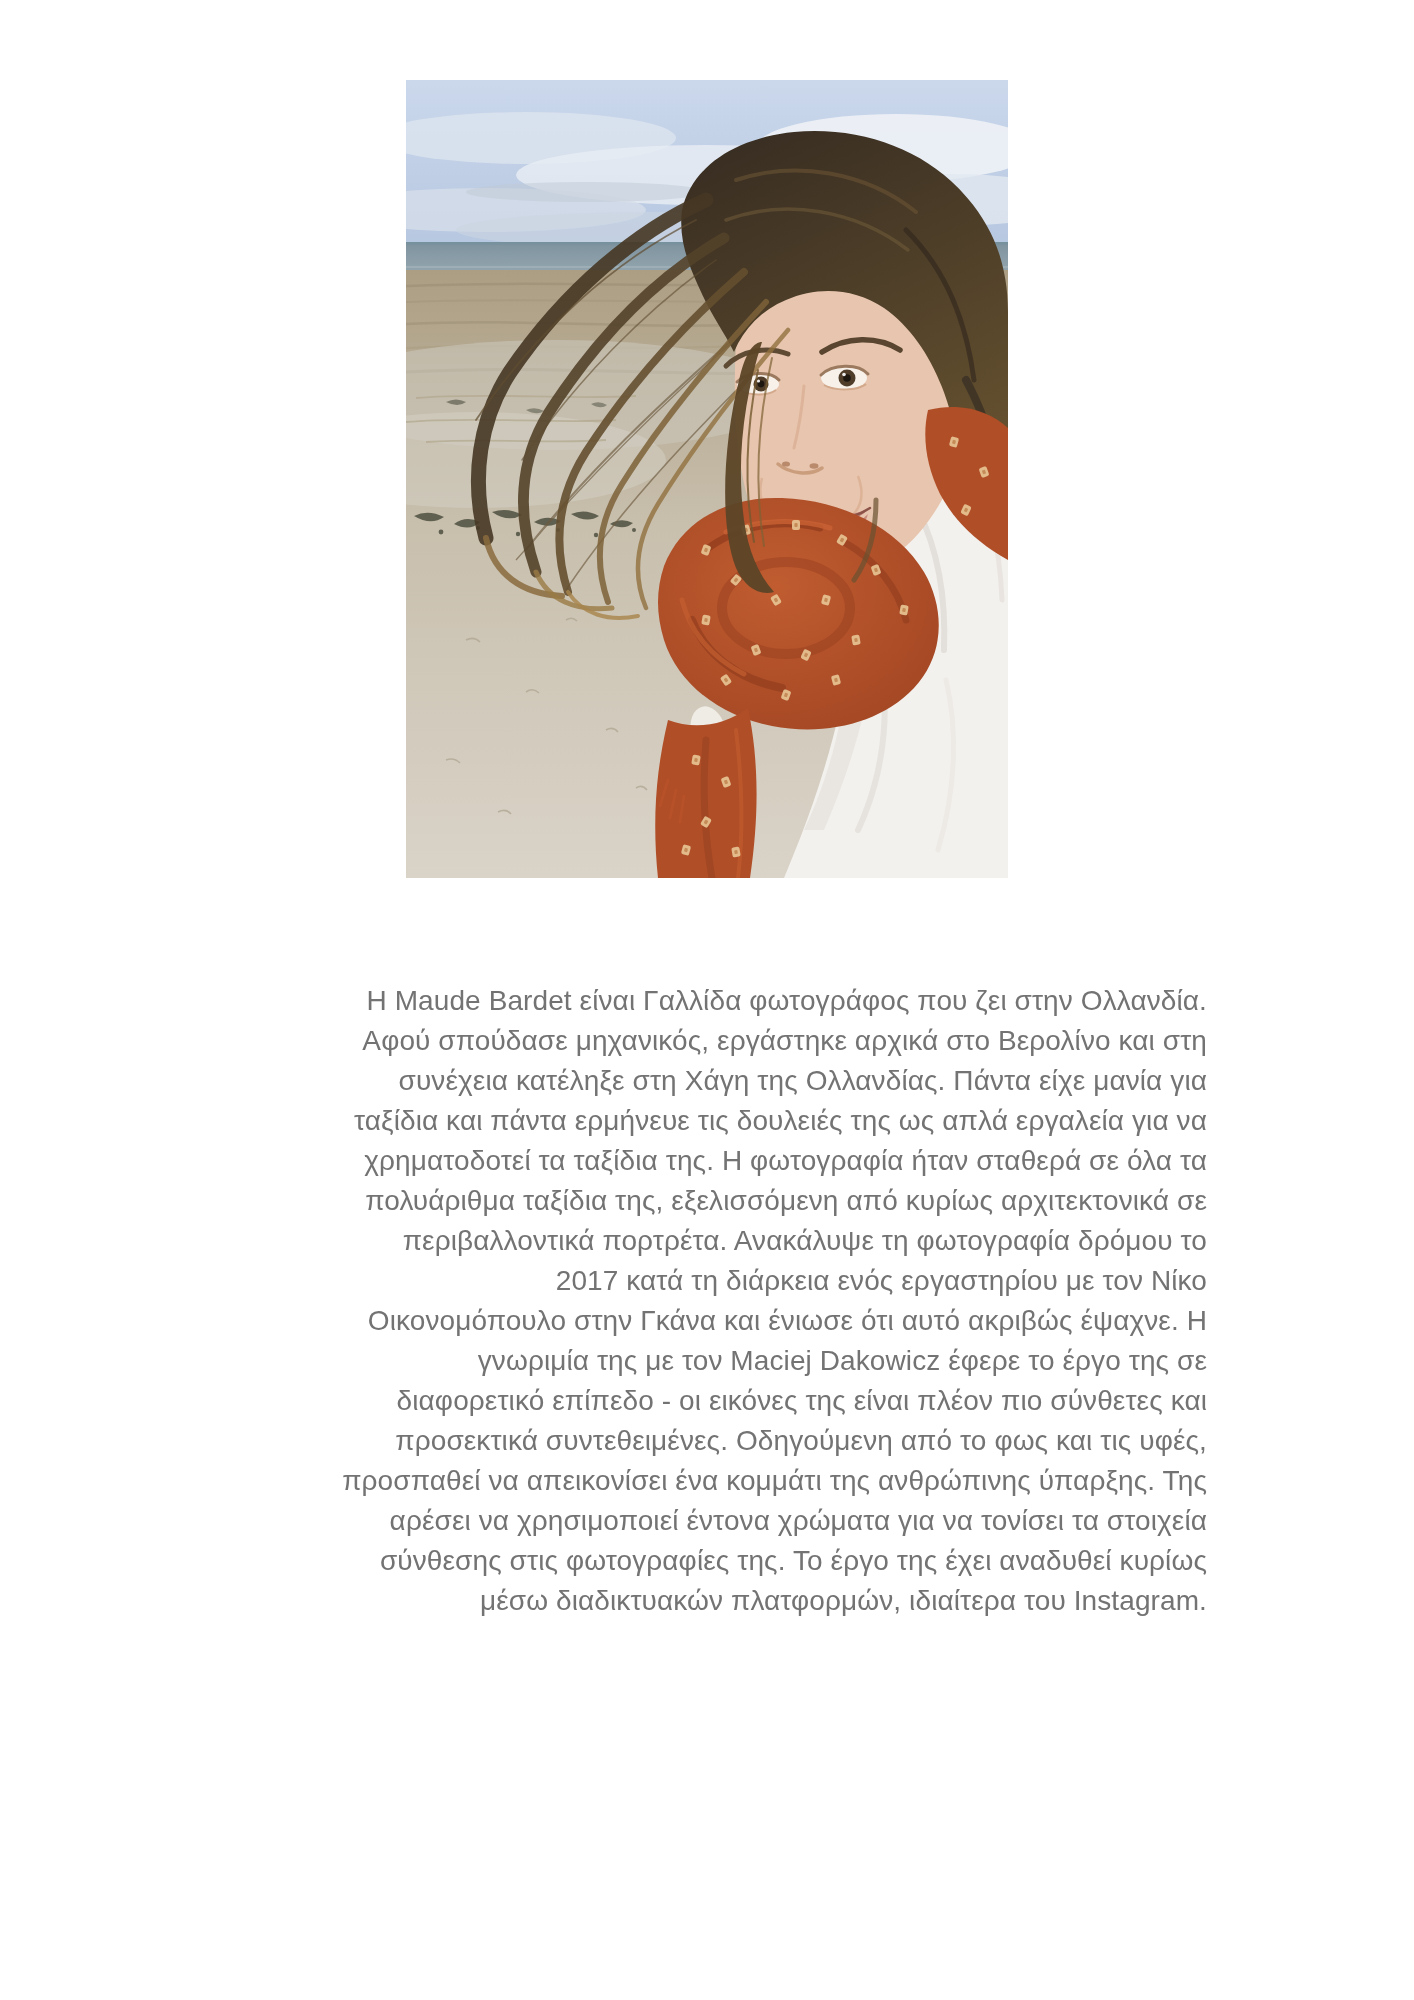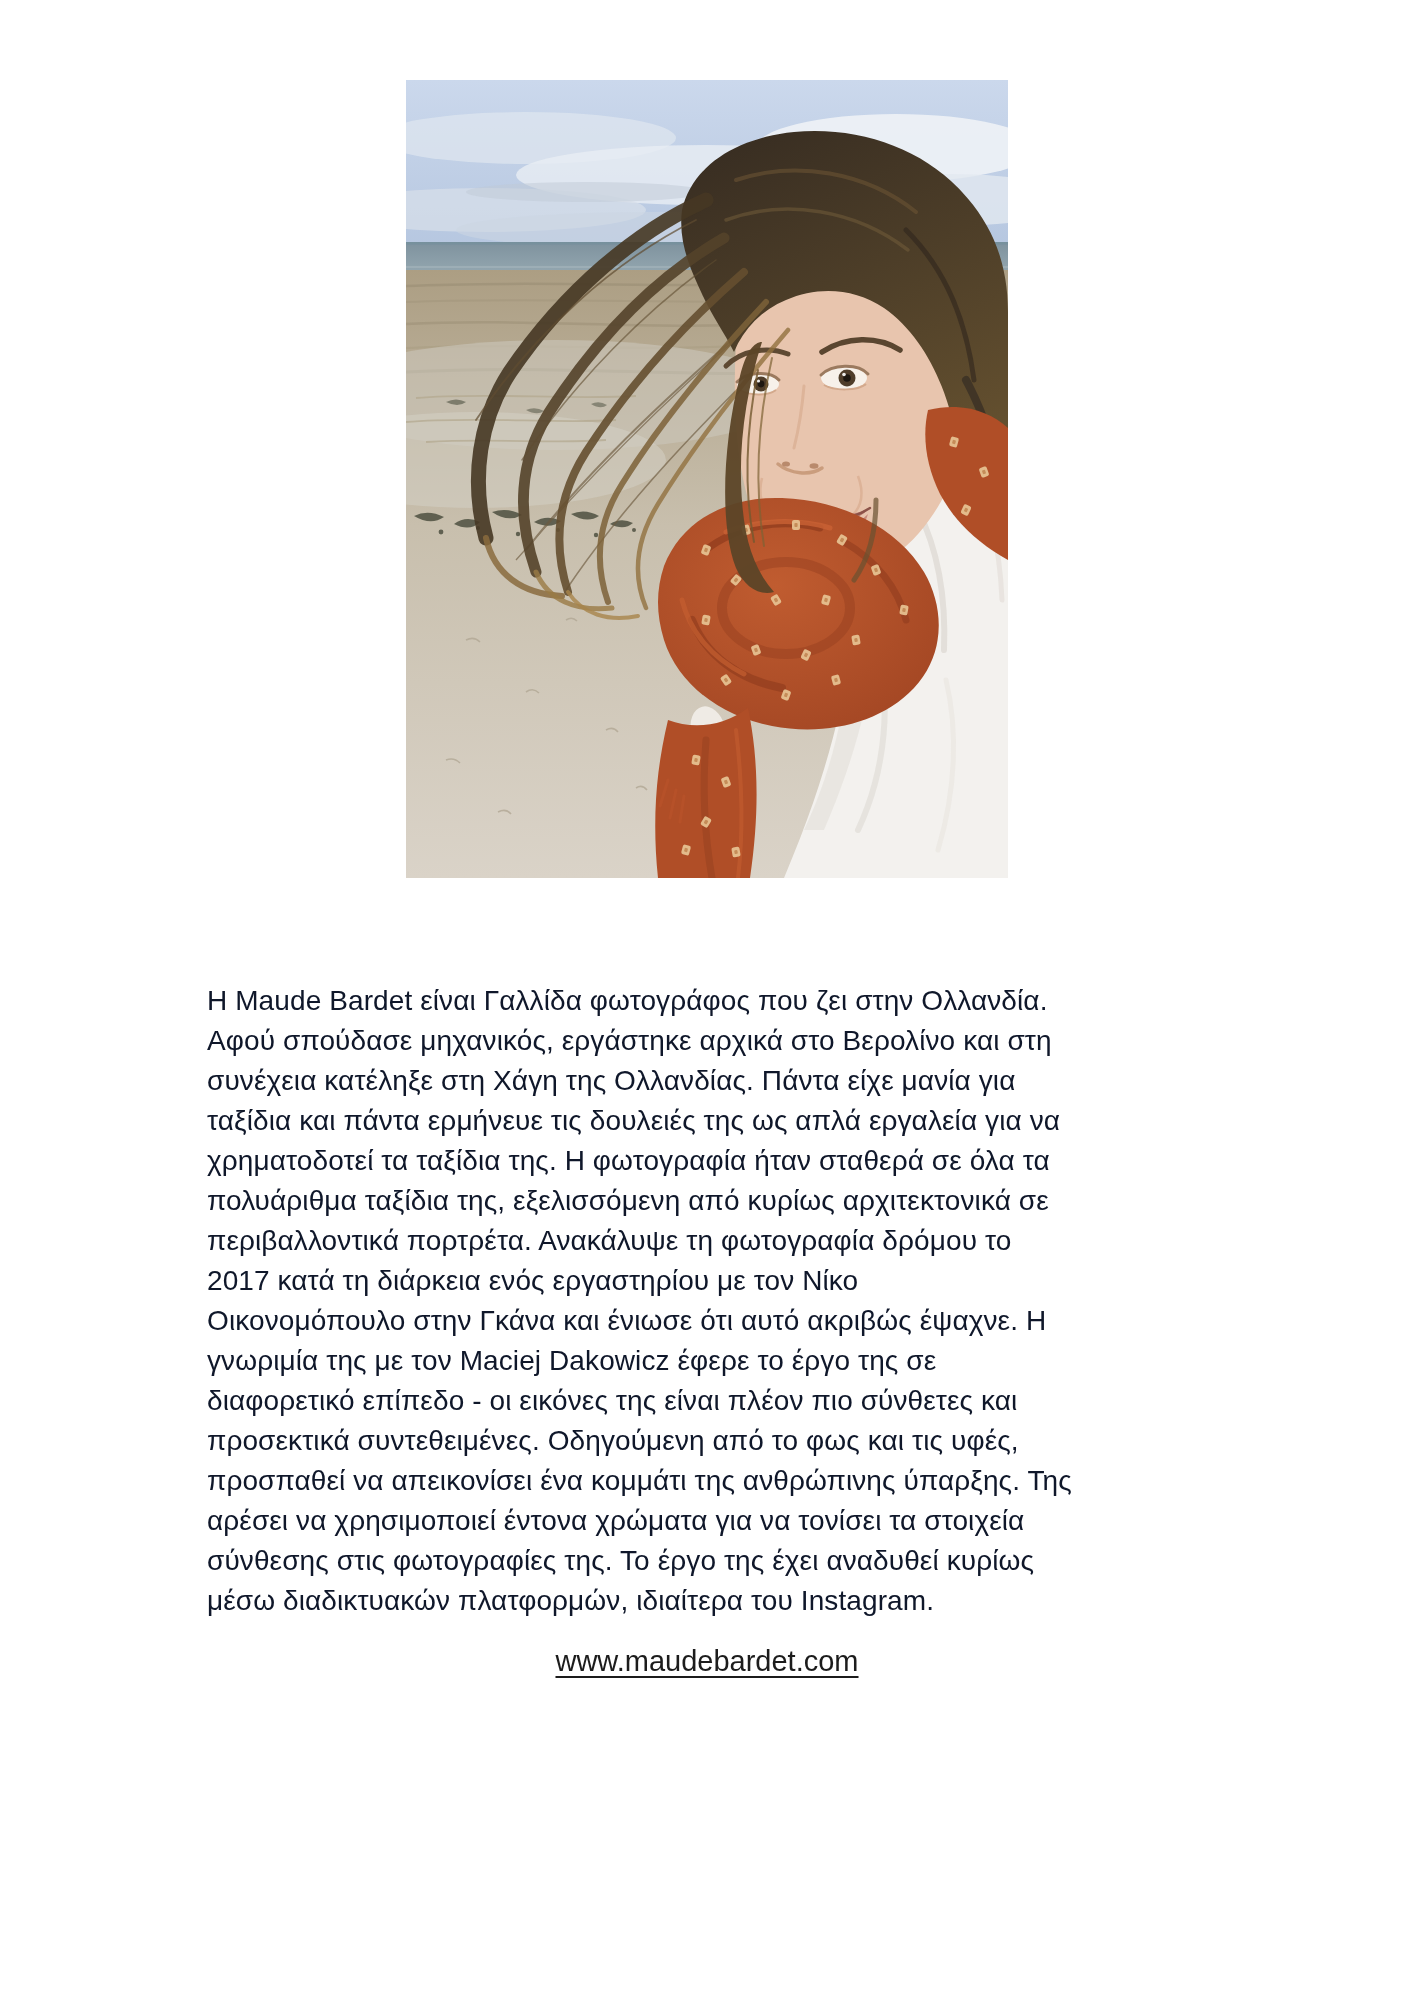--- a/index.html
+++ b/index.html
@@ -17,25 +17,25 @@
     width: 602px; height: 798px;
     margin: 0;
   }
   figure.photo svg { display: block; width: 100%; height: 100%; }
   .bio {
     position: absolute;
     top: 981px;
     left: 207px;
     width: 1000px;
     margin: 0;
-    text-align: left;
+    text-align: right;
     white-space: pre-line;
     font-size: 28px;
     line-height: 40px;
-    color: #0f172a;
+    color: #737373;
     letter-spacing: 0.1px;
   }
   .website-row {
     position: absolute;
     top: 1645px;
     left: 0; width: 100%;
     margin: 0;
     text-align: center;
   }
   .site-link {
@@ -307,17 +307,14 @@
 2017 κατά τη διάρκεια ενός εργαστηρίου με τον Νίκο
 Οικονομόπουλο στην Γκάνα και ένιωσε ότι αυτό ακριβώς έψαχνε. Η
 γνωριμία της με τον Maciej Dakowicz έφερε το έργο της σε
 διαφορετικό επίπεδο - οι εικόνες της είναι πλέον πιο σύνθετες και
 προσεκτικά συντεθειμένες. Οδηγούμενη από το φως και τις υφές,
 προσπαθεί να απεικονίσει ένα κομμάτι της ανθρώπινης ύπαρξης. Της
 αρέσει να χρησιμοποιεί έντονα χρώματα για να τονίσει τα στοιχεία
 σύνθεσης στις φωτογραφίες της. Το έργο της έχει αναδυθεί κυρίως
 μέσω διαδικτυακών πλατφορμών, ιδιαίτερα του Instagram.</p>
 
-  <p class="website-row">
-    <a class="site-link">www.maudebardet.com</a>
-  </p>
 
 </div>
 
 </body></html>

